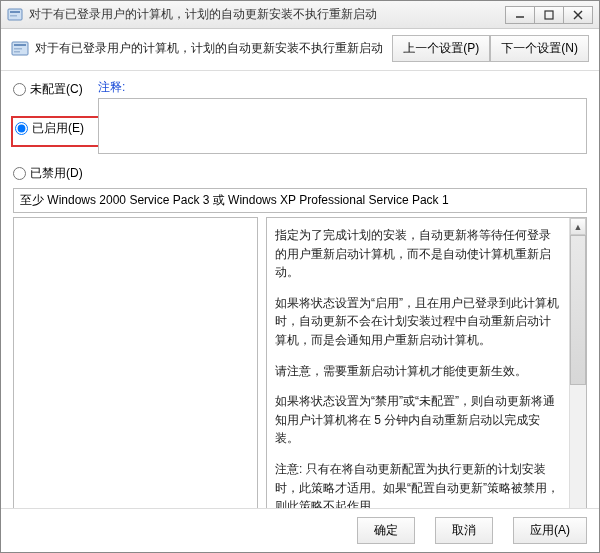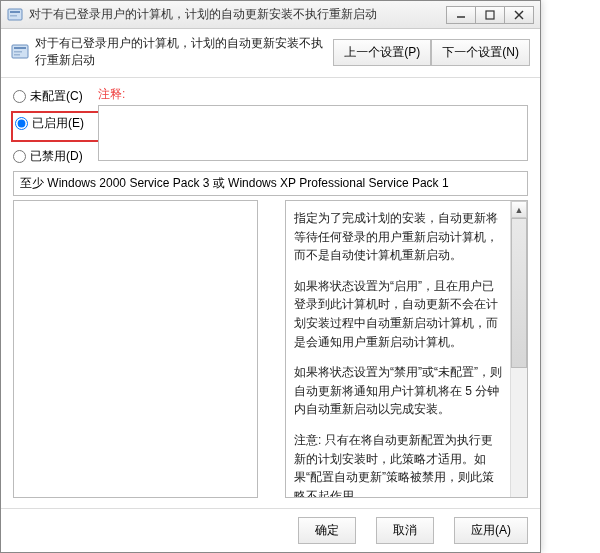--- a/index.html
+++ b/index.html
@@ -1,44 +1,44 @@
 <!DOCTYPE html>
 <html><head>
 <meta charset="utf-8">
 <style>
 * { box-sizing: border-box; margin: 0; padding: 0; }
 body { font-family: "Microsoft YaHei", "SimSun", Tahoma, sans-serif; font-size: 12px; background: #fff; }
-.window { width: 541px; height: 553px; border: 1px solid #888; background: #fff; display: flex; flex-direction: column; box-shadow: 0 0 8px rgba(0,0,0,0.2); }
+.window { width: 600px; height: 553px; border: 1px solid #888; background: #fff; display: flex; flex-direction: column; box-shadow: 0 0 8px rgba(0,0,0,0.2); }
 .titlebar { height: 28px; background: linear-gradient(#f7f7f7,#e8e8e8); border-bottom: 1px solid #ccc; display: flex; align-items: center; padding: 0 6px; }
 .titlebar .icon { width: 16px; height: 16px; margin-right: 6px; }
 .titlebar .title { flex: 1; color: #333; font-size: 12px; }
 .winbtns { display: flex; gap: 0; }
 .winbtn { width: 30px; height: 18px; border: 1px solid #aaa; background: linear-gradient(#fdfdfd,#e6e6e6); display: flex; align-items: center; justify-content: center; font-size: 10px; color: #333; margin-left: -1px; }
 .winbtn:first-child { margin-left: 0; }
 .toolbar { padding: 6px 10px 8px 10px; border-bottom: 1px solid #ddd; display: flex; align-items: center; }
 .toolbar .hdricon { width: 18px; height: 18px; margin-right: 6px; }
 .toolbar .hdrtext { flex: 1; font-size: 12px; color: #222; }
 .navbtn { padding: 4px 10px; border: 1px solid #bbb; background: linear-gradient(#fdfdfd,#ececec); font-size: 12px; cursor: pointer; }
 .body { flex: 1; padding: 8px 12px 0 12px; overflow: hidden; }
 .row-radio { display: flex; align-items: flex-start; }
-.radiocol { width: 85px; display: flex; flex-direction: column; gap: 8px; padding-top: 2px; }
+.radiocol { width: 85px; display: flex; flex-direction: column; gap: 20px; padding-top: 2px; }
 .radio-group { display: flex; align-items: center; gap: 4px; }
 .radio-group.hl { border: 2px solid #d33; padding: 2px 6px 8px 2px; margin: -2px -2px; }
 .radio-group input { margin: 0; }
 .radio-group label { font-size: 12px; }
 .commentcol { flex: 1; display: flex; flex-direction: column; }
-.fieldlabel { font-size: 12px; color: #ef4444; margin-bottom: 2px; }
+.fieldlabel { font-size: 12px; color: #1d4ed8; margin-bottom: 2px; }
 .commentbox { width: 100%; height: 56px; border: 1px solid #bbb; background: #fff; resize: none; font-size: 12px; padding: 2px 4px; }
 .platformrow { display: flex; align-items: center; margin-top: 6px; }
 .platformlabel { width: 155px; text-align: right; padding-right: 8px; font-size: 12px; }
 .platformbox { flex: 1; border: 1px solid #bbb; background: #fff; padding: 3px 6px; font-size: 12px; white-space: nowrap; overflow: hidden; }
 .cols-labels { display: flex; margin-top: 18px; }
 .cols-labels .leftlbl { flex: 0 0 255px; font-size: 12px; }
 .cols-labels .rightlbl { flex: 1; font-size: 12px; }
-.cols { display: flex; gap: 27px; margin-top: 4px; height: 298px; }
+.cols { display: flex; gap: 8px; margin-top: 4px; height: 298px; }
 .col-left { flex: 0 0 245px; border: 1px solid #bbb; background: #fff; }
 .col-right { flex: 1; border: 1px solid #bbb; background: #fff; position: relative; display: flex; }
 .helptext { flex: 1; padding: 8px 8px; font-size: 12px; line-height: 1.55; color: #222; overflow: hidden; }
 .helptext p { margin-bottom: 12px; }
 .scrollbar { width: 17px; background: #f1f1f1; border-left: 1px solid #ddd; display: flex; flex-direction: column; }
 .sbarrow { height: 17px; background: linear-gradient(#fdfdfd,#e6e6e6); border: 1px solid #ccc; display:flex; align-items:center; justify-content:center; font-size:9px; color:#555; }
 .sbtrack { flex: 1; position: relative; }
 .sbthumb { position: absolute; top: 0; left: 0; right: 0; height: 150px; background: linear-gradient(#e9e9e9,#d7d7d7); border: 1px solid #bbb; }
 .footer { border-top: 1px solid #ddd; padding: 8px 12px; display: flex; justify-content: flex-end; gap: 20px; }
 .footbtn { padding: 4px 16px; border: 1px solid #bbb; background: linear-gradient(#fdfdfd,#ececec); font-size: 12px; cursor: pointer; }
@@ -119,20 +119,21 @@
       <div class="platformbox">至少 Windows 2000 Service Pack 3 或 Windows XP Professional Service Pack 1</div>
     </div>
 
 
     <div class="cols">
       <div class="col-left"></div>
       <div class="col-right">
         <div class="helptext">
           <p>指定为了完成计划的安装，自动更新将等待任何登录的用户重新启动计算机，而不是自动使计算机重新启动。</p>
           <p>如果将状态设置为“启用”，且在用户已登录到此计算机时，自动更新不会在计划安装过程中自动重新启动计算机，而是会通知用户重新启动计算机。</p>
+          <p>请注意，需要重新启动计算机才能使更新生效。</p>
           <p>如果将状态设置为“禁用”或“未配置”，则自动更新将通知用户计算机将在 5 分钟内自动重新启动以完成安装。</p>
           <p>注意: 只有在将自动更新配置为执行更新的计划安装时，此策略才适用。如果“配置自动更新”策略被禁用，则此策略不起作用。</p>
         </div>
         <div class="scrollbar">
           <div class="sbarrow">▲</div>
           <div class="sbtrack">
             <div class="sbthumb"></div>
           </div>
 
         </div>

